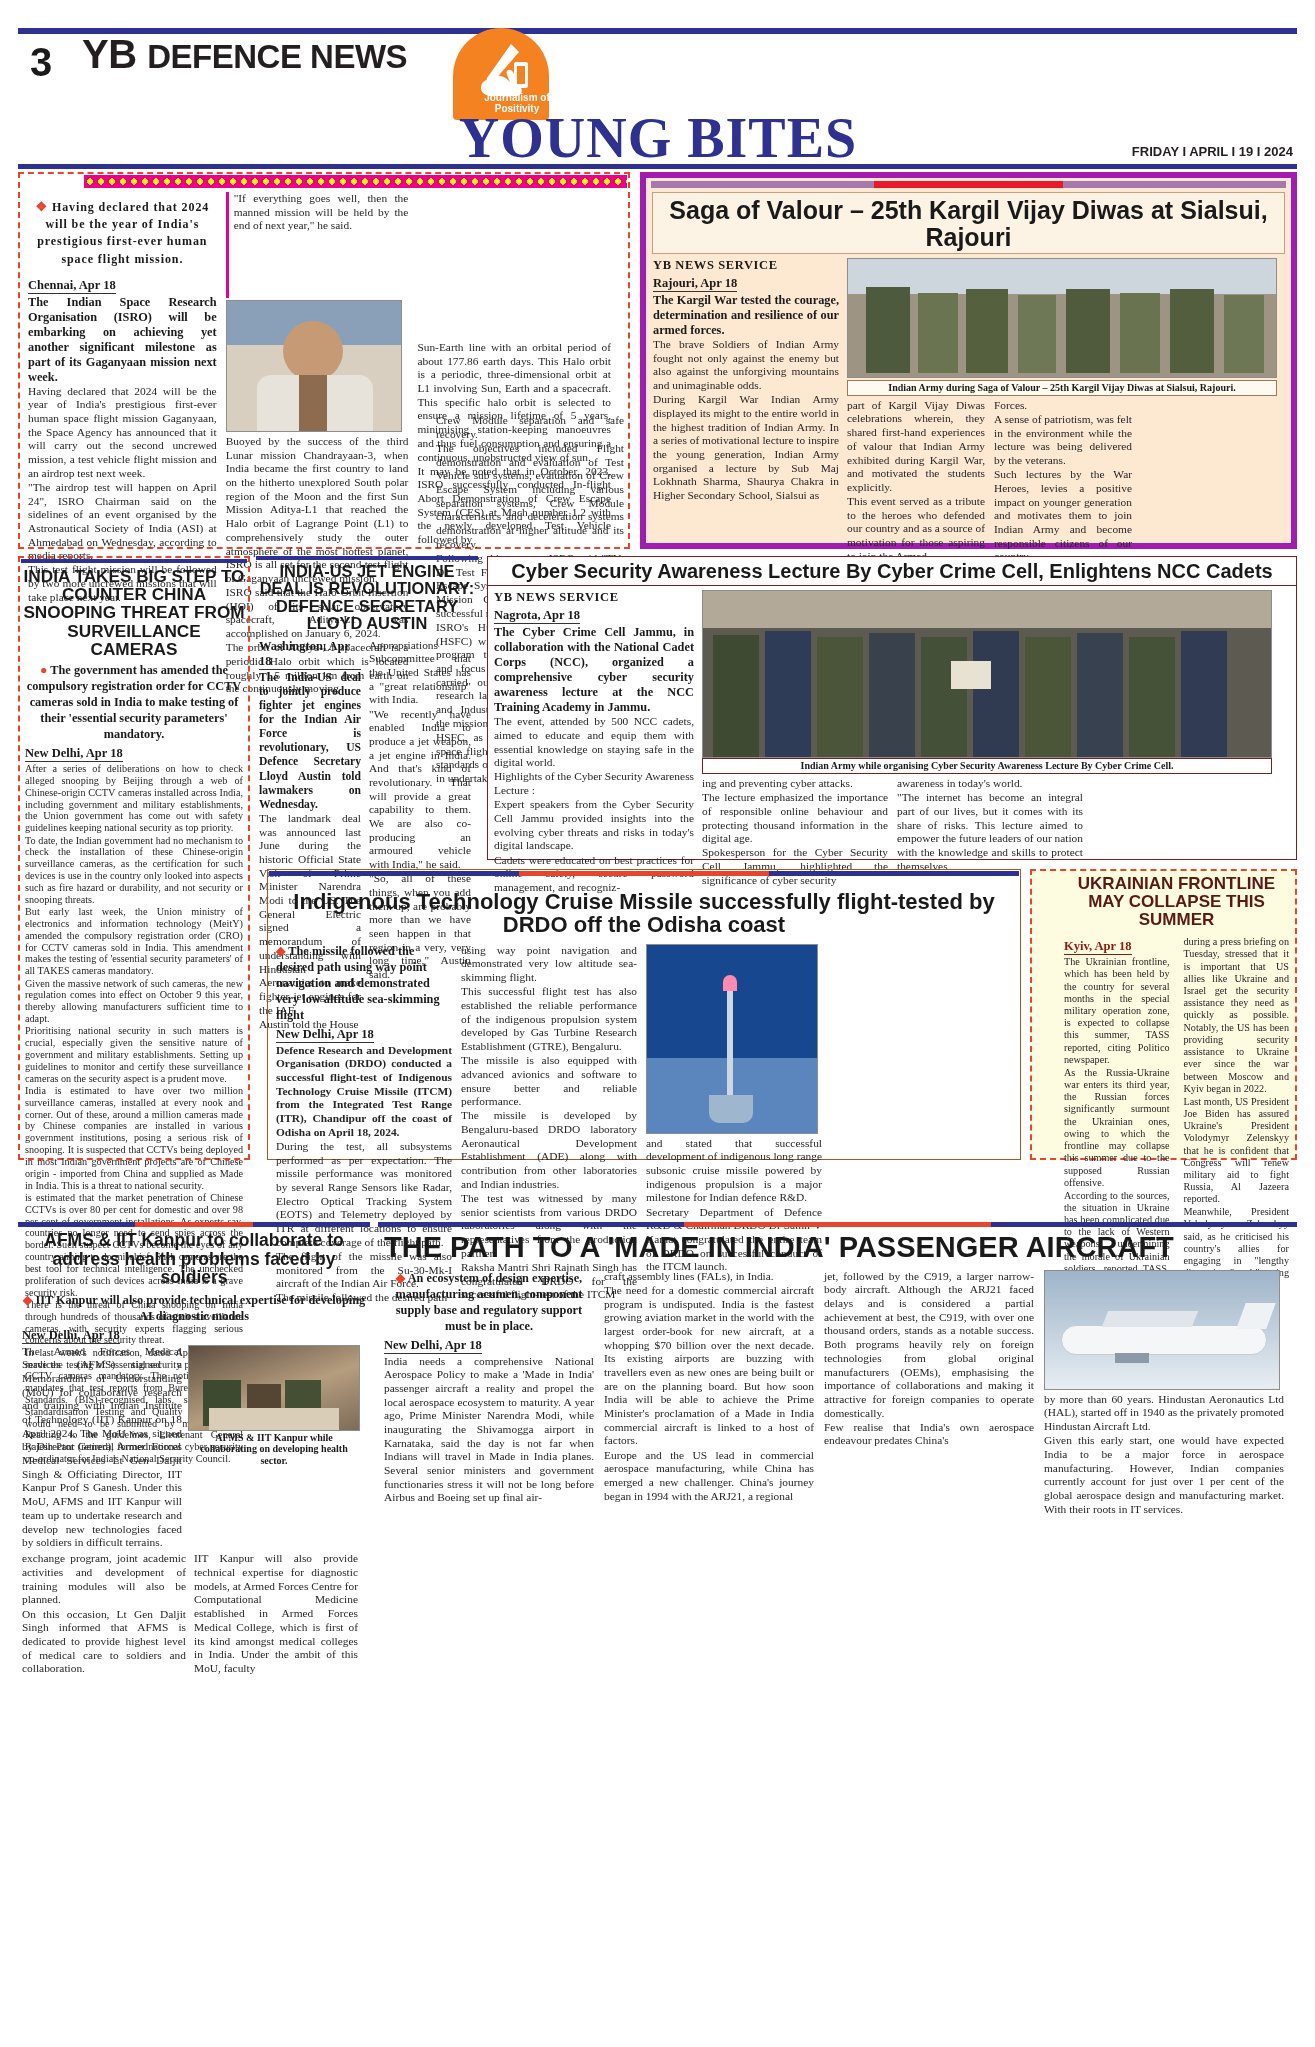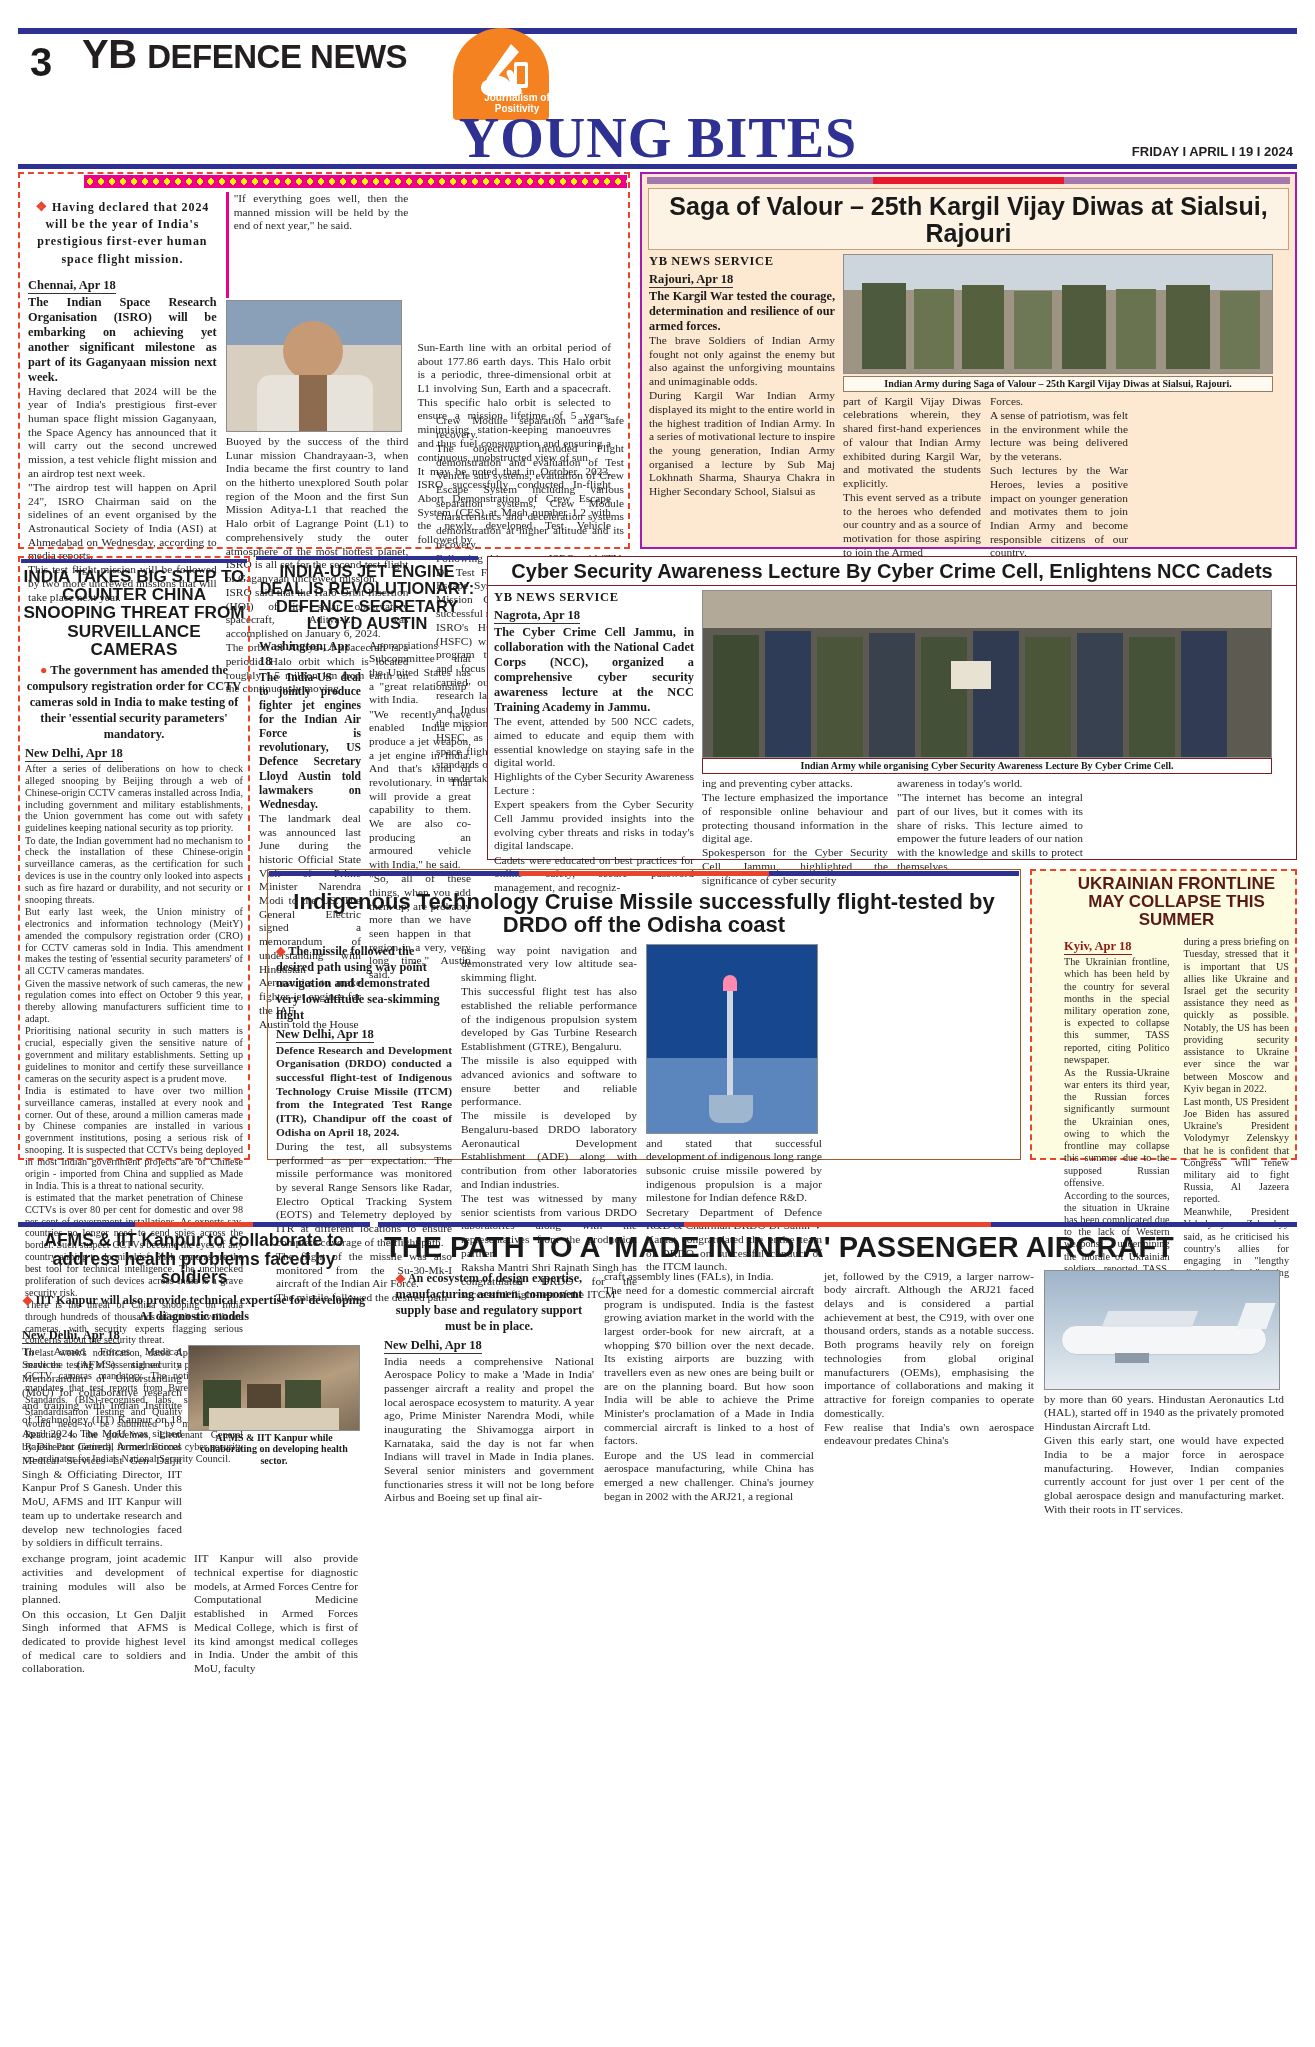--- a/index.html
+++ b/index.html
@@ -57,21 +57,21 @@
 
   .dashbox { border:2px dashed #e8452c; }
 
   
   #a1 { position:absolute; left:18px; top:172px; width:612px; height:377px; }
   #a1 .hl { font-size:26.5px; padding:6px 8px 2px; }
   #a1 .cols { display:flex; gap:9px; padding:4px 8px 4px; }
   #a1 .c { width:190px; }
 
   #a2 { position:absolute; left:640px; top:172px; width:657px; height:377px;
-        background:#fde8d2; border:2px solid #a21caf; }
+        background:#fde8d2; border:6px solid #a21caf; }
   #a2 .topbars { display:flex; height:7px; margin:3px 5px 0; }
   #a2 .hlbox { border:1px solid #c7a07f; background:#fdf3e4; margin:4px 6px 2px; padding:4px 4px 3px; }
   #a2 .hl { font-size:25px; }
   #a2 .cols { display:flex; gap:8px; padding:2px 7px; }
 
   #b1 { position:absolute; left:18px; top:556px; width:232px; height:604px; }
   #b1 .hl { font-size:17.2px; padding:3px 2px 2px; }
   #b2 { position:absolute; left:256px; top:556px; width:222px; height:604px; }
   #b2 .hl { font-size:16.4px; padding:3px 2px 2px; }
   #b3 { position:absolute; left:487px; top:556px; width:810px; height:304px;
@@ -234,21 +234,21 @@
     <div class="hl">INDIA TAKES BIG STEP TO COUNTER CHINA SNOOPING THREAT FROM SURVEILLANCE CAMERAS</div>
     <div style="padding:3px 5px;">
       <div class="intro" style="text-align:center;line-height:1.3;">
         <span style="color:#e8452c;">●</span>
         <span>The government has amended the compulsory registration order for CCTV cameras sold in India to make testing of their 'essential security parameters' mandatory.</span>
       </div>
       <div class="placeline" style="margin-top:3px;">New Delhi, Apr 18</div>
       <div class="body-txt" style="font-size:10.2px;line-height:1.16;">
         <p>After a series of deliberations on how to check alleged snooping by Beijing through a web of Chinese-origin CCTV cameras installed across India, including government and military establishments, the Union government has come out with safety guidelines keeping national security as top priority.</p>
         <p>To date, the Indian government had no mechanism to check the installation of these Chinese-origin surveillance cameras, as the certification for such devices is use in the country only looked into aspects such as fire hazard or durability, and not security or snooping threats.</p>
-        <p>But early last week, the Union ministry of electronics and information technology (MeitY) amended the compulsory registration order (CRO) for CCTV cameras sold in India. This amendment makes the testing of 'essential security parameters' of all CCTV cameras mandates.</p>
+        <p>But early last week, the Union ministry of electronics and information technology (MeitY) amended the compulsory registration order (CRO) for CCTV cameras sold in India. This amendment makes the testing of 'essential security parameters' of all TAKES cameras mandatory.</p>
         <p>Given the massive network of such cameras, the new regulation comes into effect on October 9 this year, thereby allowing manufacturers sufficient time to adapt.</p>
         <p>Prioritising national security in such matters is crucial, especially given the sensitive nature of government and military establishments. Setting up guidelines to monitor and certify these surveillance cameras on the security aspect is a prudent move.</p>
         <p>India is estimated to have over two million surveillance cameras, installed at every nook and corner. Out of these, around a million cameras made by Chinese companies are installed in various government institutions, posing a serious risk of snooping. It is suspected that CCTVs being deployed in most Indian government projects are of Chinese origin - imported from China and supplied as Made in India. This is a threat to national security.</p>
         <p>is estimated that the market penetration of Chinese CCTVs is over 80 per cent for domestic and over 98 per cent of government installations. As experts say, countries no longer need to send spies across the border. Such suspect CCTVs become the eyes of any country aiming to do mischief. Such cameras are the best tool for technical intelligence. The unchecked proliferation of such devices across India is a grave security risk.</p>
         <p>There is the threat of China snooping on India through hundreds of thousands of such surveillance cameras, with security experts flagging serious concerns about the security threat.</p>
         <p>In last week's notification, dated April 9, MeitY made the testing of 'essential security parameters' of CCTV cameras mandatory. The notification also mandates that test reports from Bureau of Indian Standards (BIS)-recognised labs, such as the Standardisation Testing and Quality Certification, would need to be submitted by manufacturers. Reacting to the guidelines, Lieutenant General Rajesh Pant (retired), former national cyber security co-ordinator for India's National Security Council.</p>
       </div>
     </div>
   </div>
 
@@ -439,21 +439,21 @@
           <span>An ecosystem of design expertise, manufacturing acumen, component supply base and regulatory support must be in place.</span>
         </div>
         <div class="placeline" style="margin-top:3px;">New Delhi, Apr 18</div>
         <div class="body-txt">
           <p>India needs a comprehensive National Aerospace Policy to make a 'Made in India' passenger aircraft a reality and propel the local aerospace ecosystem to maturity. A year ago, Prime Minister Narendra Modi, while inaugurating the Shivamogga airport in Karnataka, said the day is not far when Indians will travel in Made in India planes. Several senior ministers and government functionaries stress it will not be long before Airbus and Boeing set up final air-</p>
         </div>
       </div>
       <div style="width:210px;" class="body-txt">
         <p>craft assembly lines (FALs), in India.</p>
         <p>The need for a domestic commercial aircraft program is undisputed. India is the fastest growing aviation market in the world with the largest order-book for new aircraft, at a whopping $70 billion over the next decade. Its existing airports are buzzing with travellers even as new ones are being built or are on the planning board. But how soon India will be able to achieve the Prime Minister's proclamation of a Made in India commercial aircraft is linked to a host of factors.</p>
-        <p>Europe and the US lead in commercial aerospace manufacturing, while China has emerged a new challenger. China's journey began in 2002 with the ARJ21, a regional</p>
+        <p>Europe and the US lead in commercial aerospace manufacturing, while China has emerged a new challenger. China's journey began in 1994 with the ARJ21, a regional</p>
       </div>
       <div style="width:210px;">
         <div class="body-txt">
           <p>jet, followed by the C919, a larger narrow-body aircraft. Although the ARJ21 faced delays and is considered a partial achievement at best, the C919, with over one thousand orders, stands as a notable success. Both programs heavily rely on foreign technologies from global original manufacturers (OEMs), emphasising the importance of collaborations and making it attractive for foreign companies to operate domestically.</p>
           <p>Few realise that India's own aerospace endeavour predates China's</p>
         </div>
       </div>
       <div style="width:240px;">
         <div class="photo ph-plane" style="width:236px;height:120px;">
           <div style="position:absolute;left:0;top:0;right:0;bottom:0;background:linear-gradient(#9eb4c9,#e7edf2);"></div>

